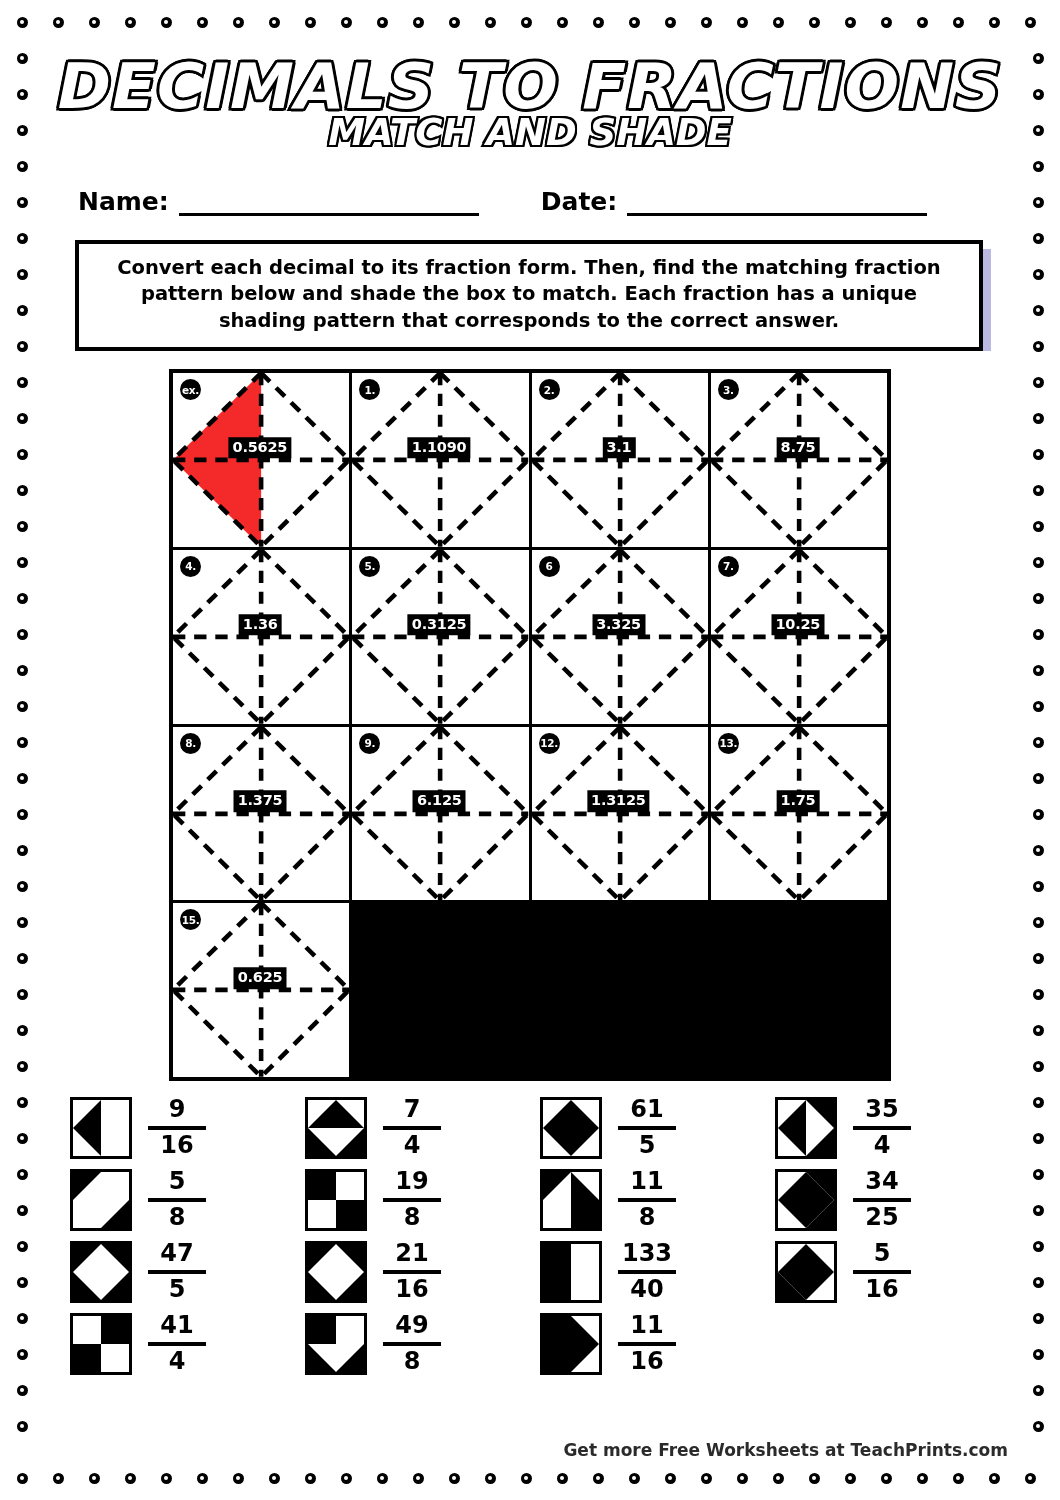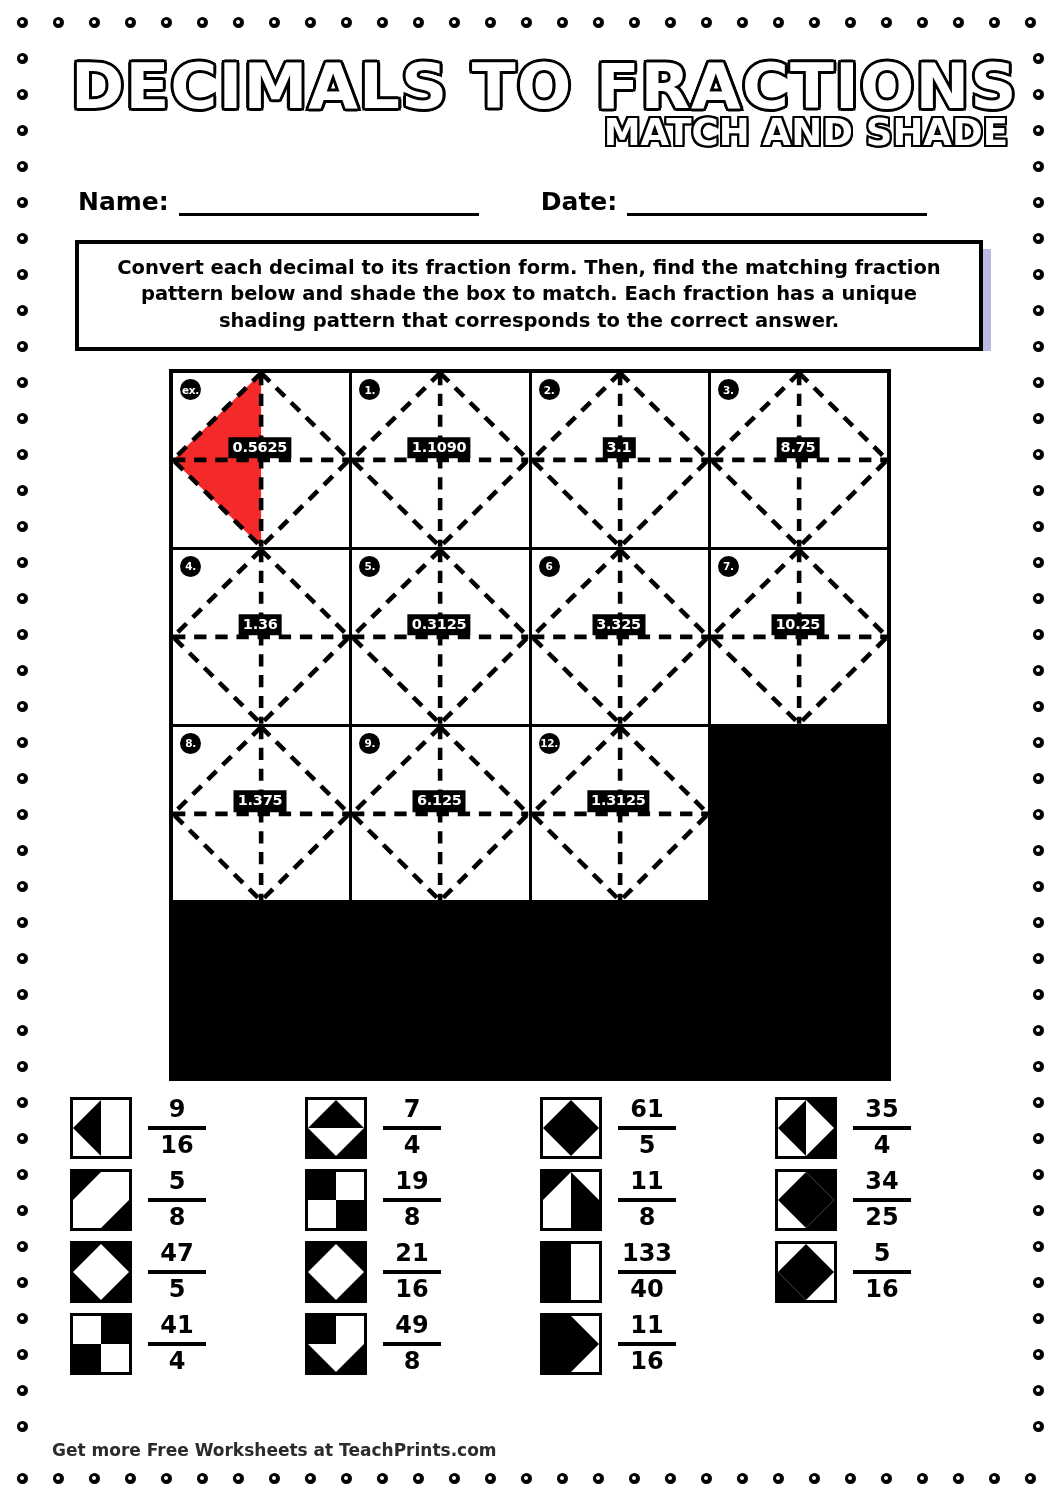--- a/index.html
+++ b/index.html
@@ -29,21 +29,21 @@
     background:#fff;
   }
 
   .sheet {
     position:absolute;
     left:52px; top:34px;
     width:956px; height:1432px;
   }
 
   
-  .title-block { text-align:right; padding-top:22px; }
+  .title-block { text-align:center; padding-top:22px;font-style:italic; }
   .title-main {
     font-family:"DejaVu Sans", sans-serif;
     font-weight:bold;
     font-size:63px;
     letter-spacing:1px;
     line-height:0.98;
     color:#fff;
     -webkit-text-stroke:5px #000;
     paint-order:stroke fill;
     text-shadow:
@@ -176,21 +176,21 @@
     min-width:58px;
   }
   .frac .num { padding-bottom:1px; }
   .frac .bar { width:58px; height:4px; background:#000; margin:2px 0; }
   .frac .den { padding-top:1px; }
 
   
   .footer {
     position:absolute;
     left:0; right:0; bottom:6px;
-    text-align:left;
+    text-align:right;
     font-size:17px;
     font-weight:bold;
     color:#2b2b2b;
   }
 </style>
 </head>
 <body>
 
 <div class="page-border" id="page-border">
     <div class="dot" style="left: 16.5px; top: 16.5px;"></div>
@@ -477,20 +477,44 @@
 
         <g stroke="#000" stroke-width="2.6" stroke-dasharray="7 5" fill="none">
           <polygon points="50,0 100,50 50,100 0,50"></polygon>
           <line x1="0" y1="50" x2="100" y2="50"></line>
           <line x1="50" y1="0" x2="50" y2="100"></line>
         </g>
       </svg>
       <div class="badge">12.</div>
       <div class="valtag">1.3125</div>
     </div>
+      <div class="cell">
+      <svg viewBox="0 0 100 100" preserveAspectRatio="none">
+
+        <g stroke="#000" stroke-width="2.6" stroke-dasharray="7 5" fill="none">
+          <polygon points="50,0 100,50 50,100 0,50"></polygon>
+          <line x1="0" y1="50" x2="100" y2="50"></line>
+          <line x1="50" y1="0" x2="50" y2="100"></line>
+        </g>
+      </svg>
+      <div class="badge">13.</div>
+      <div class="valtag">1.75</div>
+    </div>
+      <div class="cell">
+      <svg viewBox="0 0 100 100" preserveAspectRatio="none">
+
+        <g stroke="#000" stroke-width="2.6" stroke-dasharray="7 5" fill="none">
+          <polygon points="50,0 100,50 50,100 0,50"></polygon>
+          <line x1="0" y1="50" x2="100" y2="50"></line>
+          <line x1="50" y1="0" x2="50" y2="100"></line>
+        </g>
+      </svg>
+      <div class="badge">15.</div>
+      <div class="valtag">0.625</div>
+    </div>
     </div>
 
   <div class="key" id="key">
       <div class="key-item">
       <div class="key-swatch">
         <svg viewBox="0 0 100 100" preserveAspectRatio="none">
             <path d="M50,0 L50,100 L0,50 Z" fill="#000"></path>
           </svg>
       </div>
       <div class="frac">

